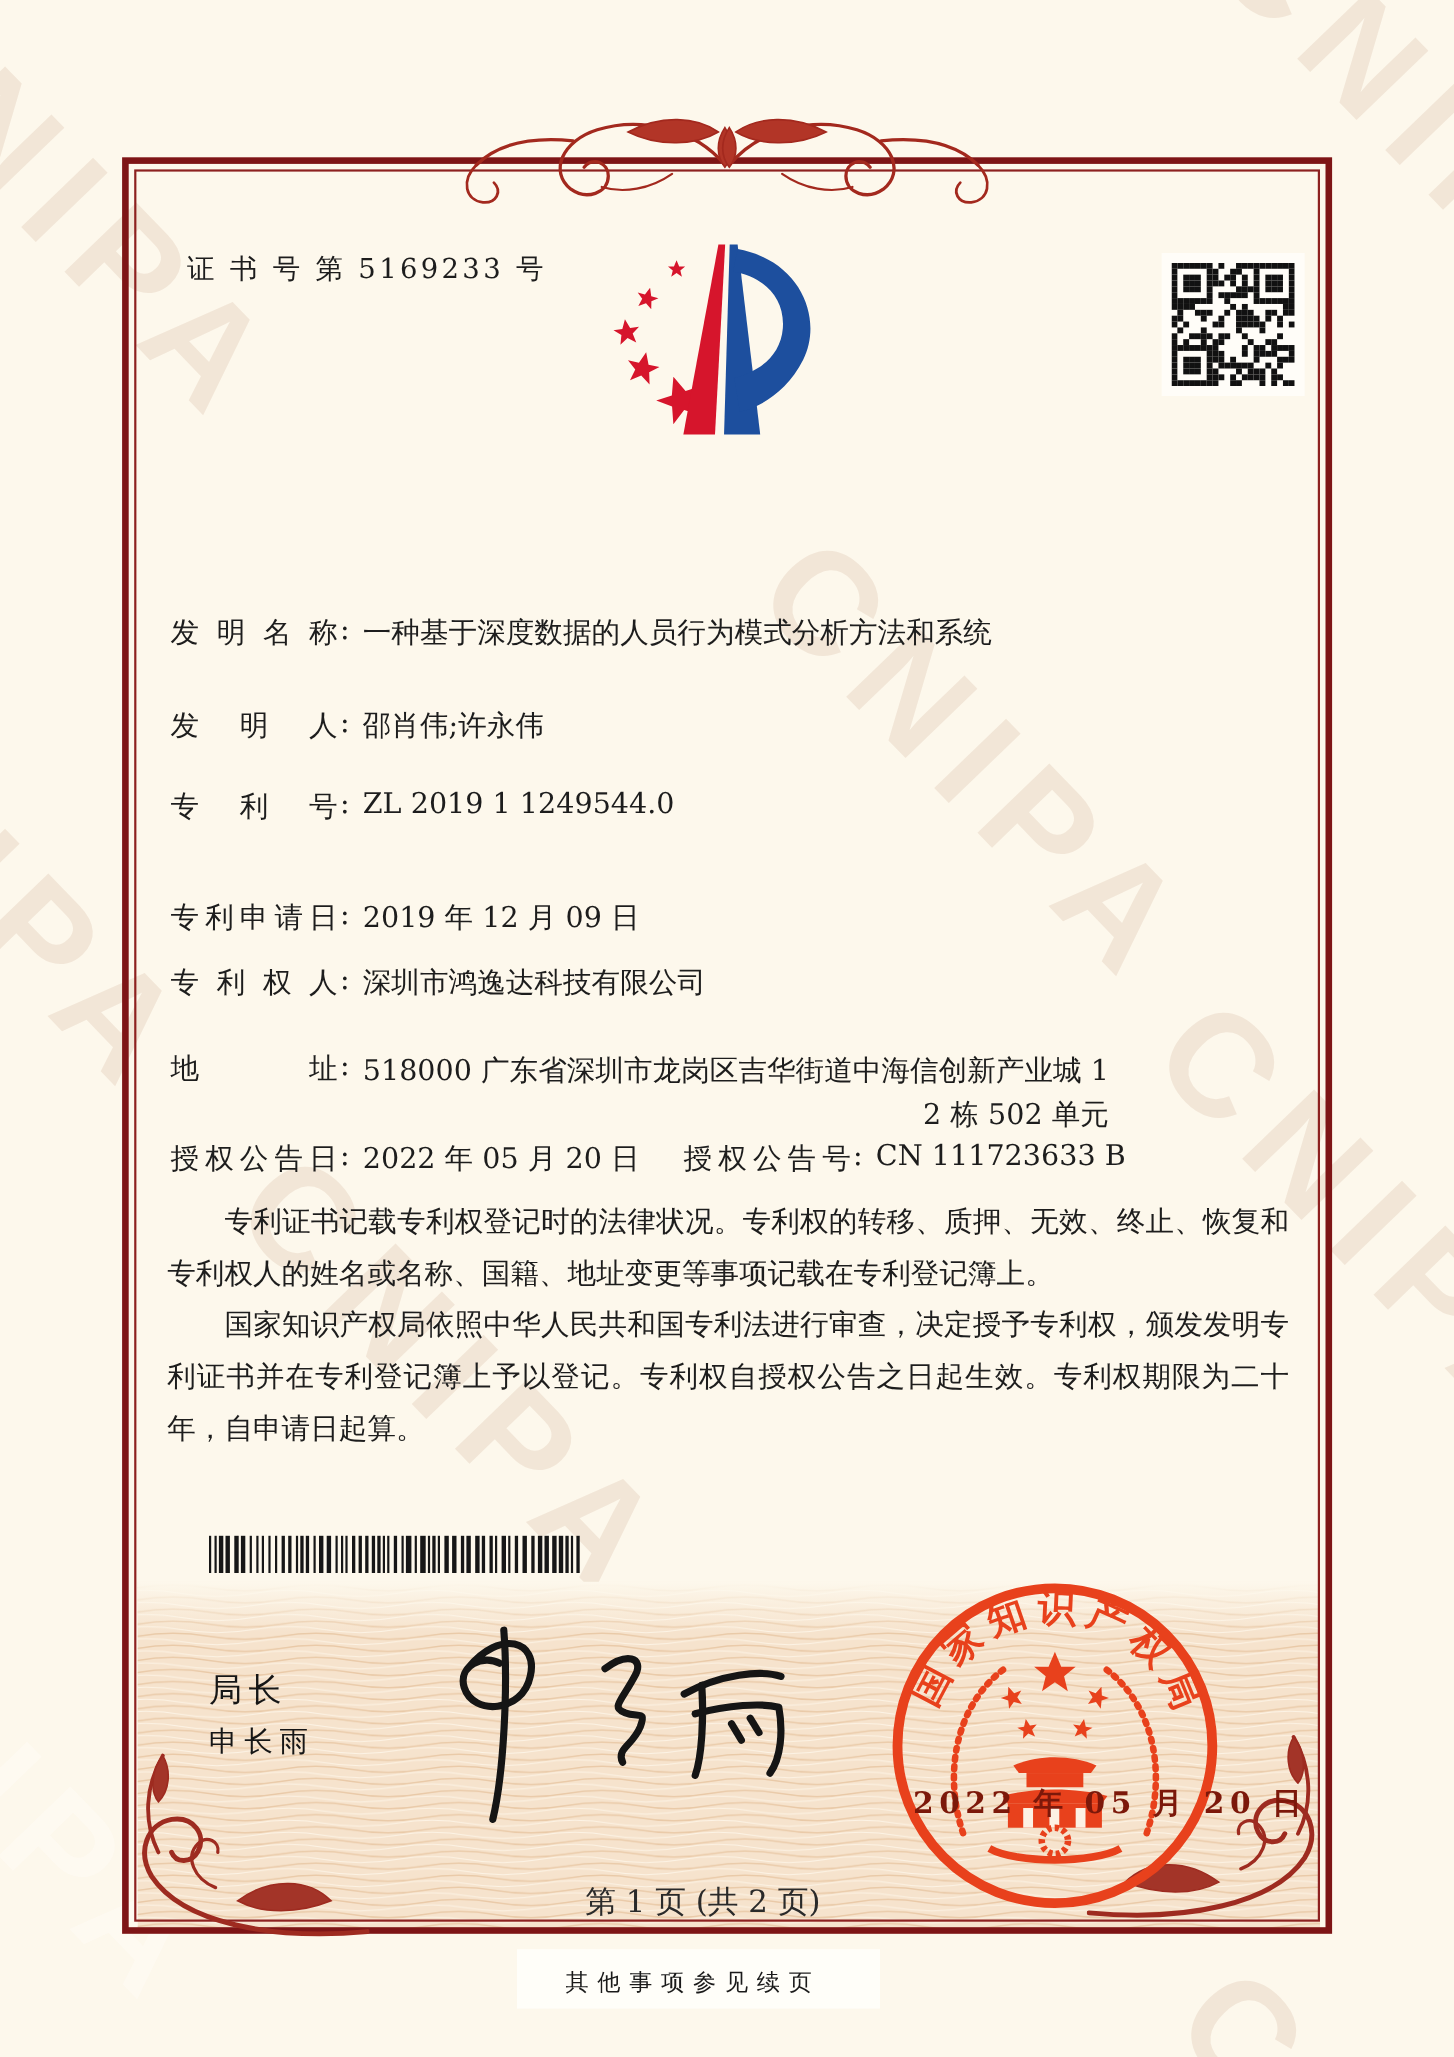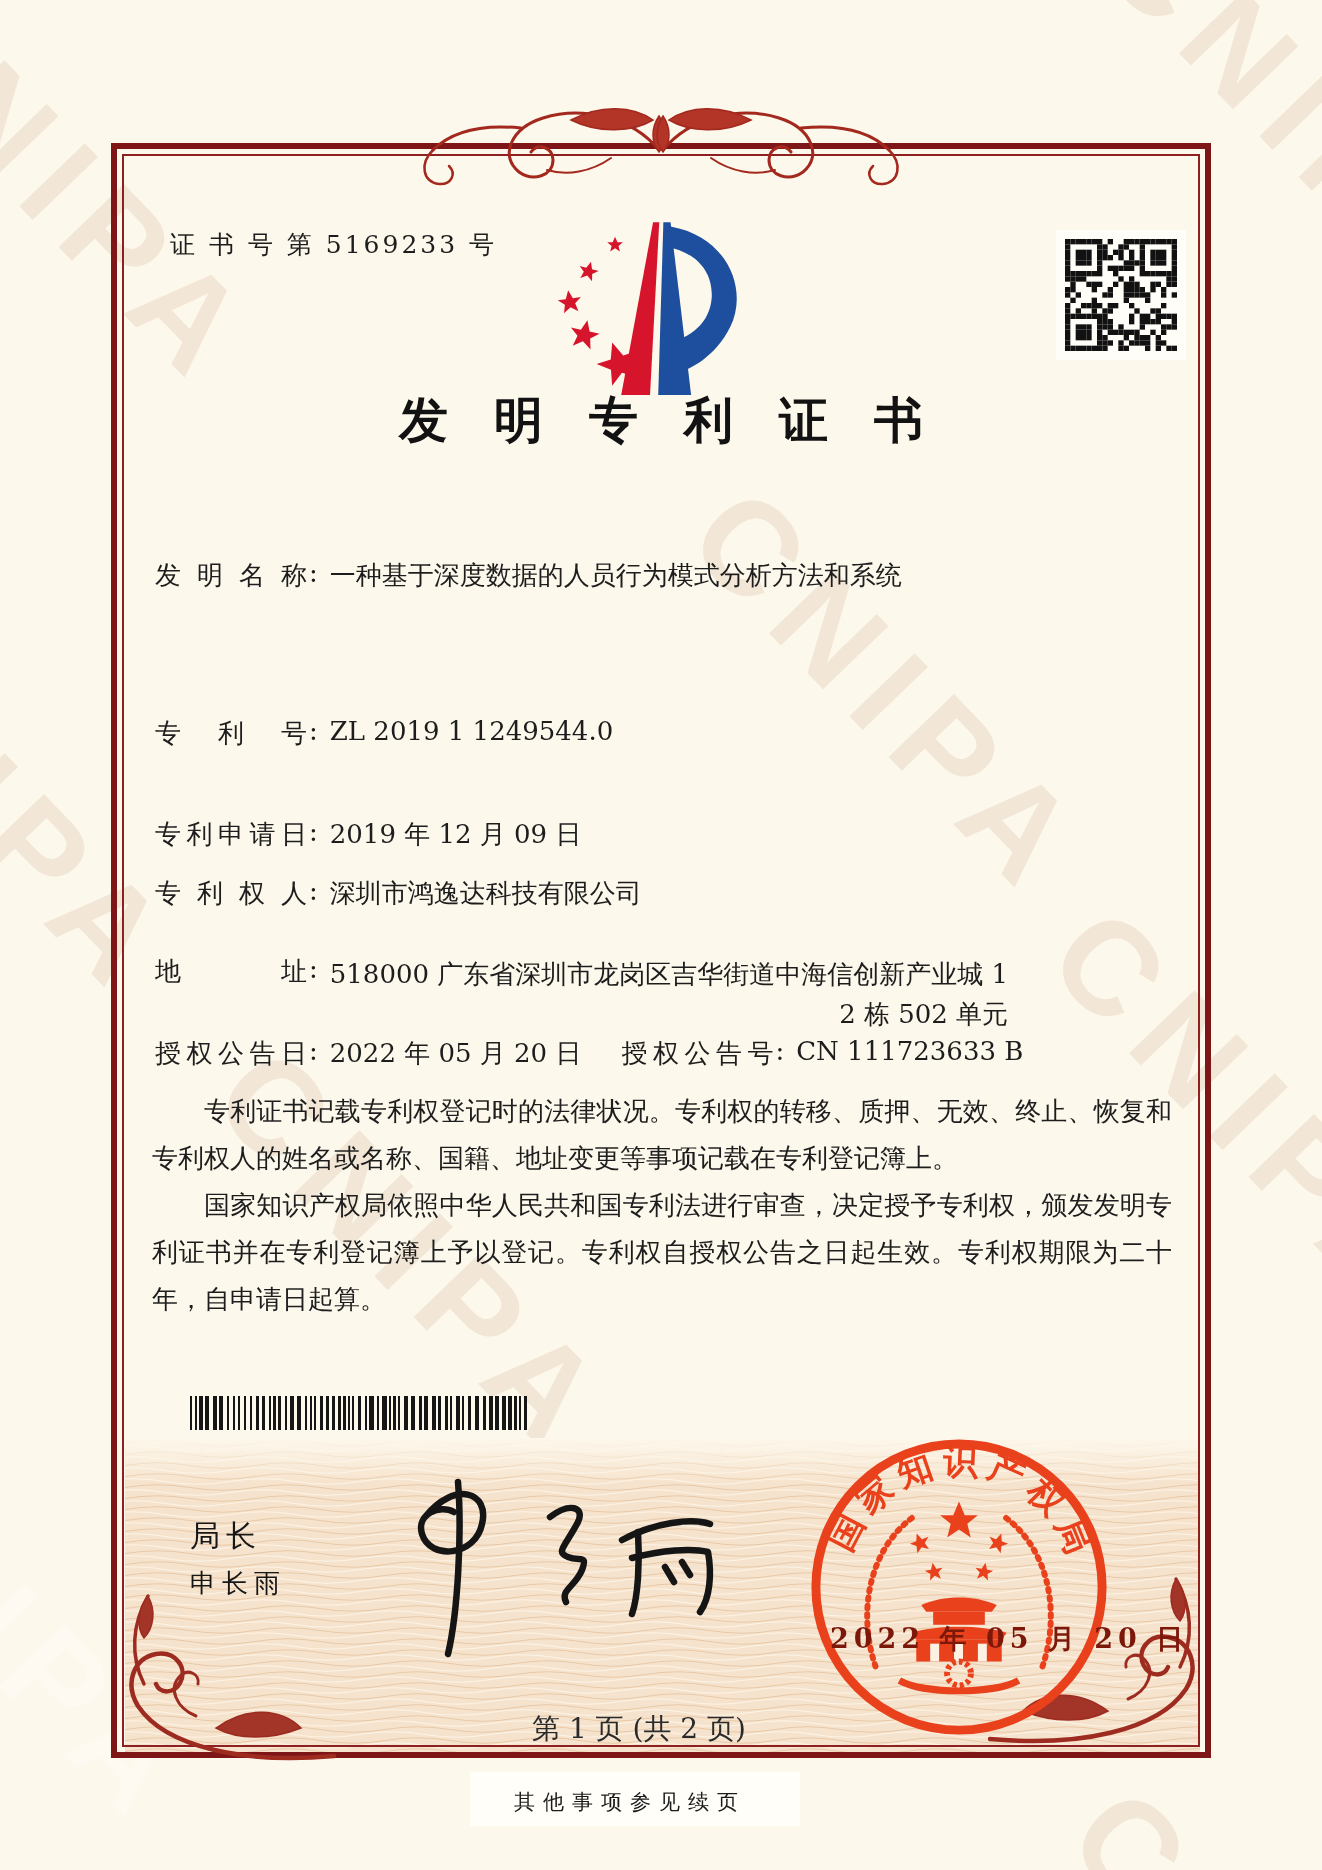--- a/index.html
+++ b/index.html
@@ -381,26 +381,28 @@
           <rect x="53.33" y="106.67" width="5.33" height="5.33"></rect>
           <rect x="58.67" y="106.67" width="5.33" height="5.33"></rect>
           <rect x="80.00" y="106.67" width="5.33" height="5.33"></rect>
           <rect x="90.67" y="106.67" width="5.33" height="5.33"></rect>
           <rect x="101.33" y="106.67" width="5.33" height="5.33"></rect>
           <rect x="106.67" y="106.67" width="5.33" height="5.33"></rect>
         </g>
       </svg>
   </div>
 
-  <div class="title">发明专利证书</div>
 
   <div class="frow" style="top:558px">
     <span class="flabel">发明名称</span><span class="fcolon">:</span><span class="fval">一种基于深度数据的人员行为模式分析方法和系统</span>
   </div>
 
+  <div class="frow" style="top:642px">
+    <span class="flabel">发明人</span><span class="fcolon">:</span><span class="fval">邵肖伟;许永伟</span>
+  </div>
 
   <div class="frow" style="top:716px">
     <span class="flabel">专利号</span><span class="fcolon">:</span><span class="fval">ZL 2019 1 1249544.0</span>
   </div>
 
   <div class="frow" style="top:817px">
     <span class="flabel">专利申请日</span><span class="fcolon">:</span><span class="fval">2019 年 12 月 09 日</span>
   </div>
 
   <div class="frow" style="top:876px">

